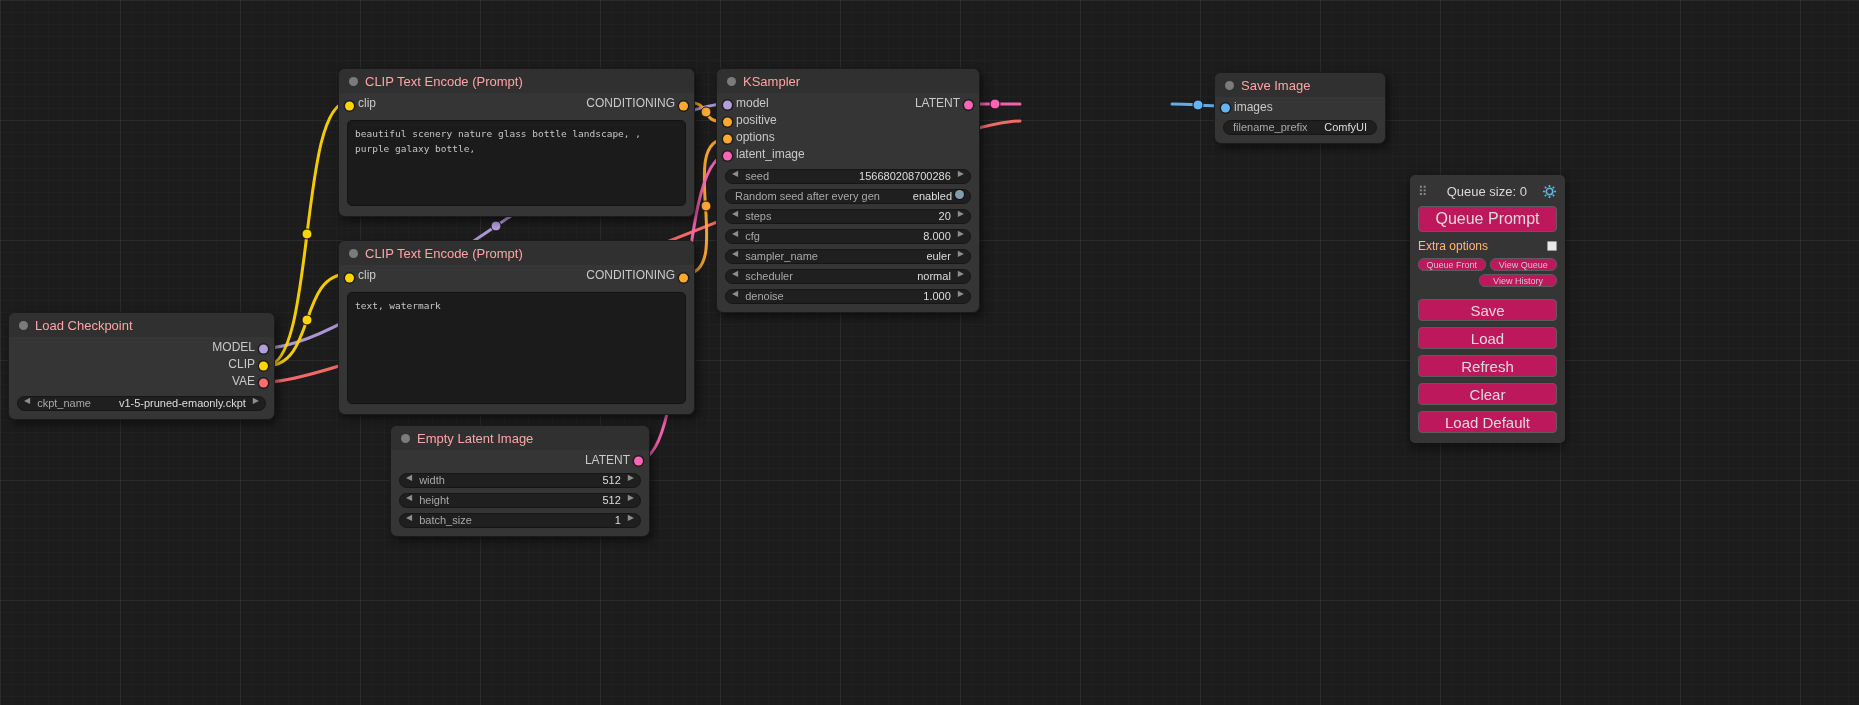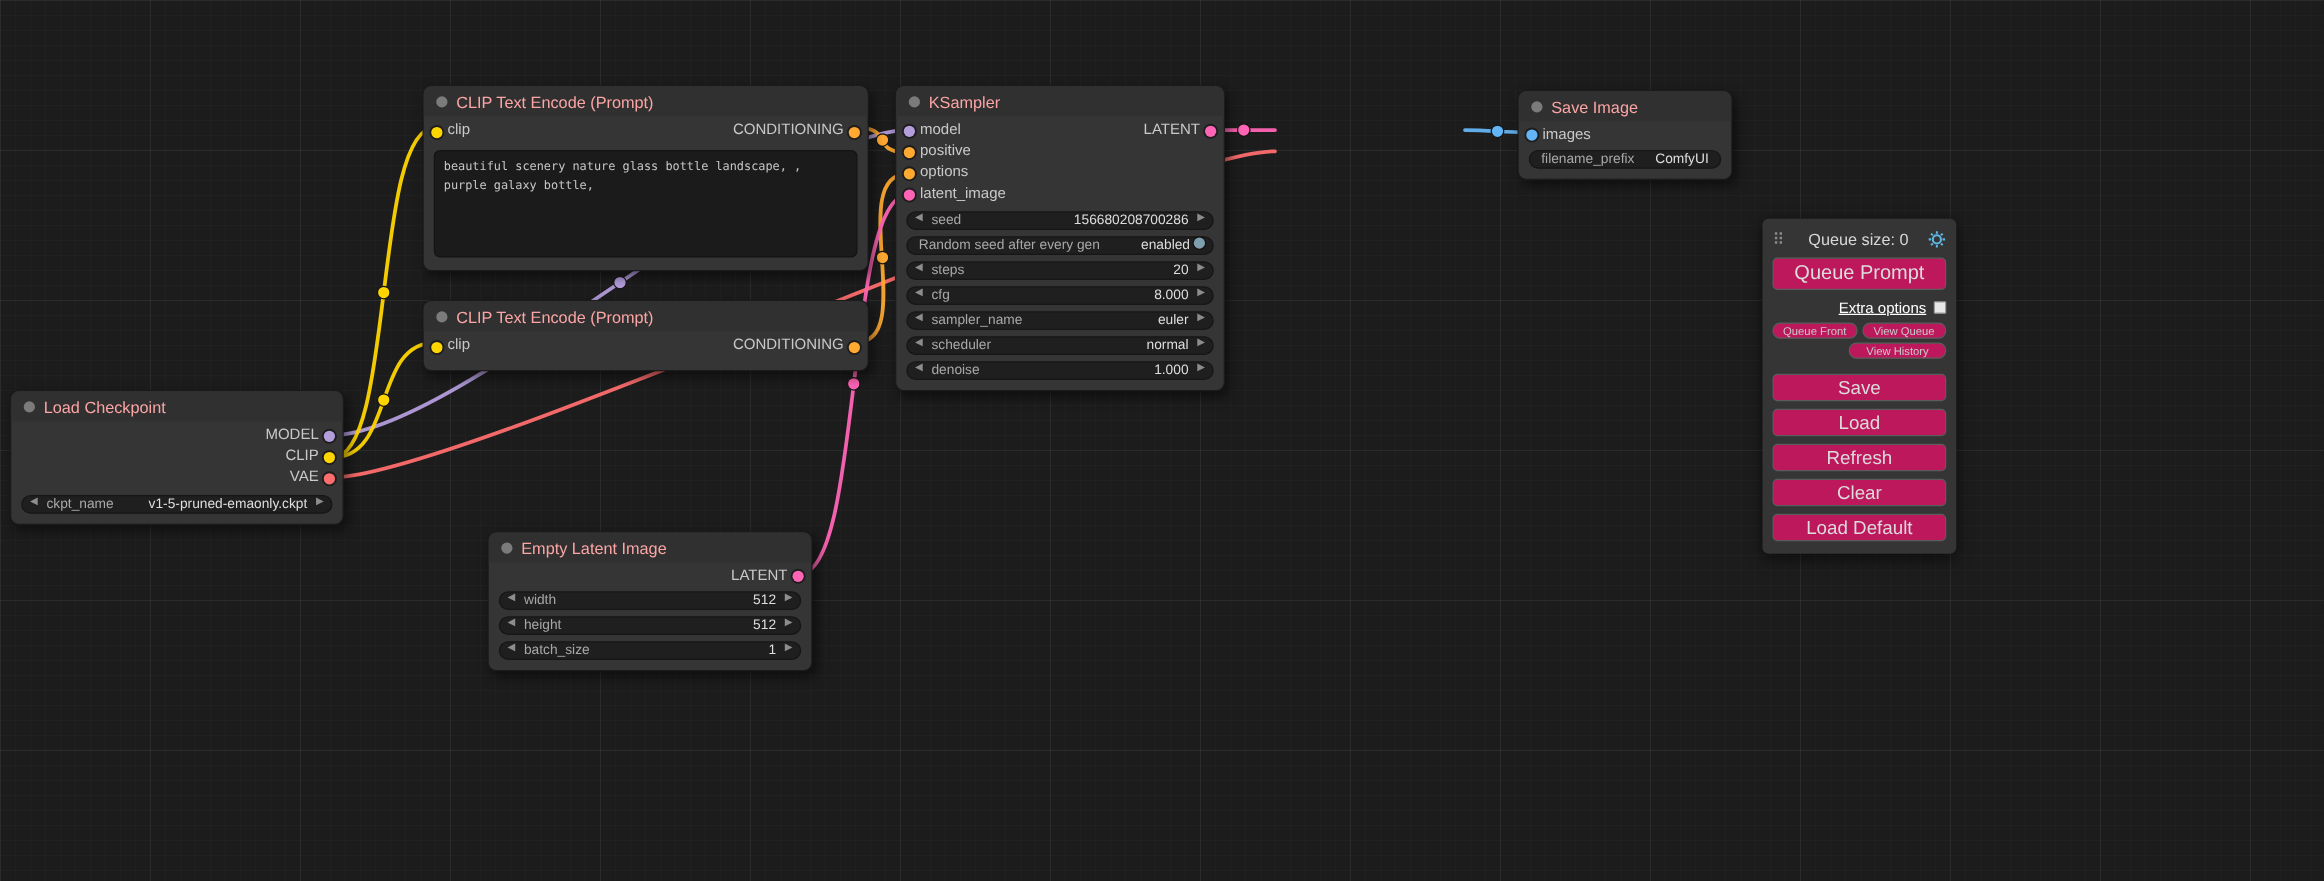--- a/index.html
+++ b/index.html
@@ -52,22 +52,22 @@
   .queue-panel { position:absolute; z-index:3; left:1410px; top:175px; width:155px;
     background:#353535; border-radius:5px; box-shadow:0 4px 12px rgba(0,0,0,.55); padding:6px 8px 10px; }
   .qp-header { display:flex; align-items:center; height:20px; color:#d8d8d8; font-size:13px; }
   .drag-handle { color:#8a8a8a; font-size:13px; margin-right:4px; cursor:grab; }
   .qp-title { flex:1; text-align:center; }
   .gear { display:flex; align-items:center; cursor:pointer; }
   .qp-btn { display:block; width:100%; background:#be185d; border:1px solid #5c5c5c; border-radius:4px;
     color:#dcdcdc; font-family:inherit; text-align:center; cursor:pointer; }
   .qp-btn.primary { height:26px; font-size:16px; margin-top:5px; }
   .qp-btn.big { height:22px; font-size:15px; margin-top:6px; }
-  .extra-row { display:flex; align-items:center; justify-content:flex-end; gap:6px; margin-top:7px;
-    color:#ffffff; font-size:12px;text-decoration:underline; }
+  .extra-row { display:flex; align-items:center; justify-content:space-between; gap:6px; margin-top:7px;
+    color:#fdba74; font-size:12px; }
   .checkbox { width:10px; height:10px; background:#e8e8e8; border:1px solid #9a9a9a; border-radius:1px; cursor:pointer; }
   .small-row { display:flex; gap:4px; margin-top:5px; }
   .qp-btn.small { height:13px; font-size:9px; line-height:10px; padding:0; border-radius:6px; flex:1; color:#c9c9c9; }
   .vh-wrap { display:flex; justify-content:flex-end; margin-top:3px; }
   .qp-btn.small.vh { flex:0 0 auto; width:78px; }
   .gap-top { margin-top:12px !important; }
 </style>
 </head>
 <body>
 
@@ -144,20 +144,21 @@
       <span class="node-title">CLIP Text Encode (Prompt)</span>
     </div>
     <div class="slots">
       <div class="slot-row tall">
         <span class="slot-dot in" style="background-color: rgb(255, 213, 0);"></span>
         <span class="slot-label in">clip</span>
         <span class="slot-label out">CONDITIONING</span>
         <span class="slot-dot out" style="background-color: rgb(255, 169, 49);"></span>
       </div>
     </div>
+    <div class="prompt-box tall2">text, watermark</div>
   </div>
 
   <div class="node" style="left:716px; top:68px; width:264px;">
     <div class="node-header">
       <span class="header-dot"></span>
       <span class="node-title">KSampler</span>
     </div>
     <div class="slots">
       <div class="slot-row">
         <span class="slot-dot in" style="background-color: rgb(179, 157, 219);"></span>

